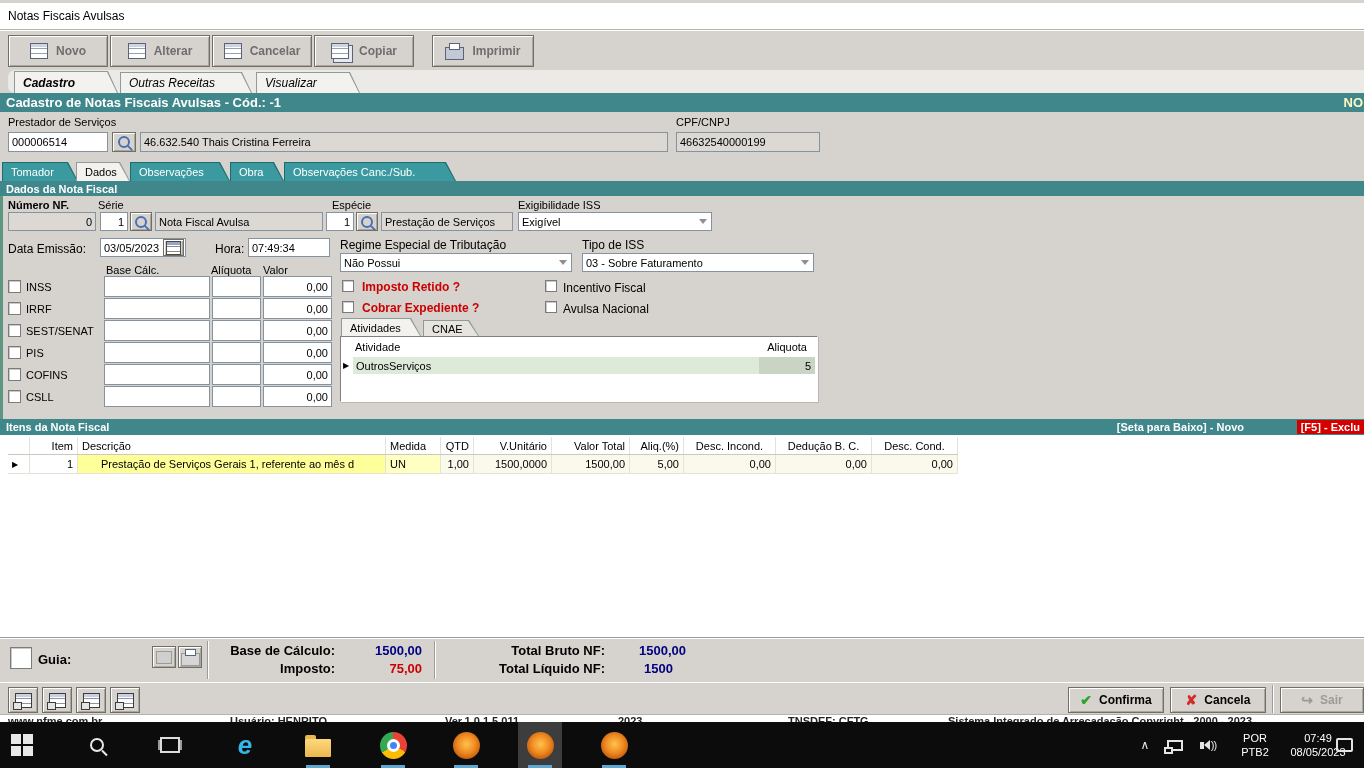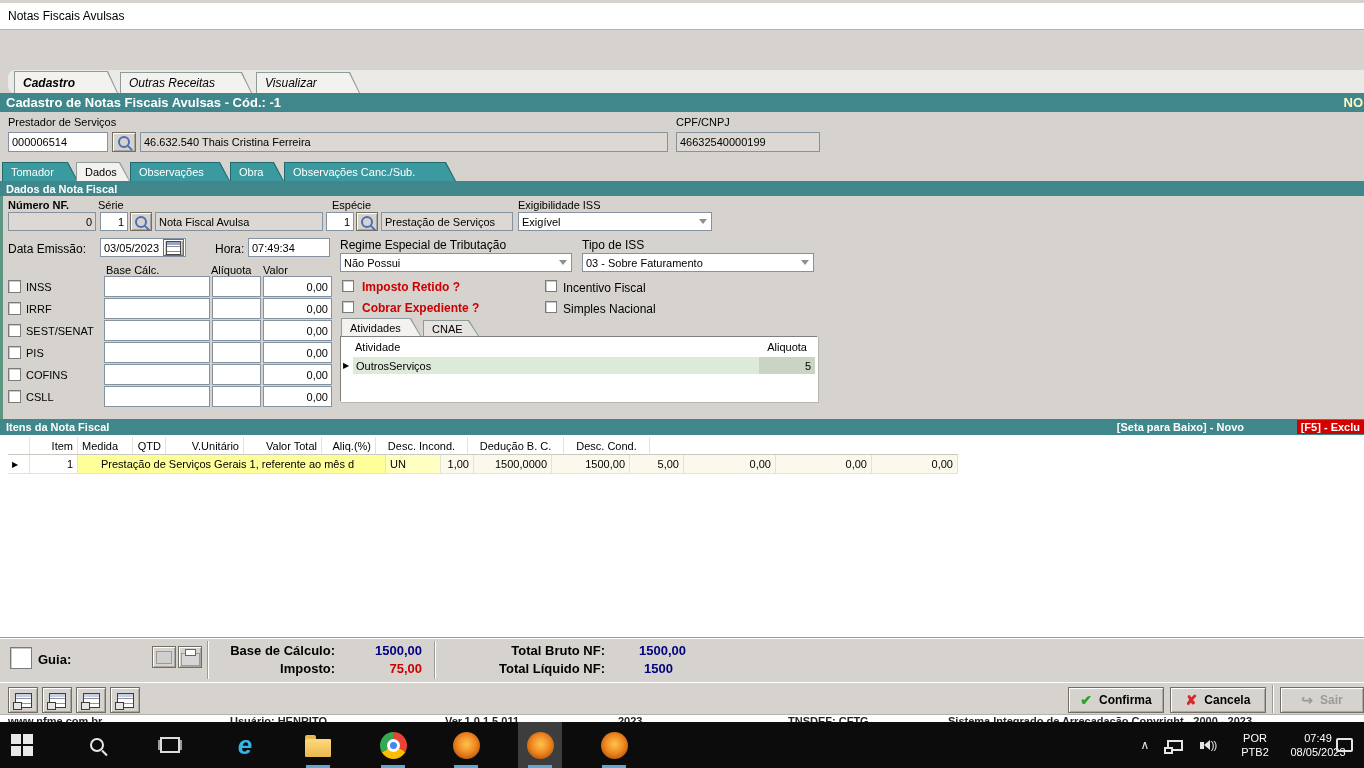--- a/index.html
+++ b/index.html
@@ -83,20 +83,42 @@
 </head>
 <body>
 
 <div id="screen">
 
   <div class="abs" style="left:0;top:0;width:1364px;height:3px;background:#d6d3ce;"></div>
   <div class="abs" style="left:0;top:3px;width:1364px;height:27px;background:#ffffff;border-bottom:1px solid #b5b2ac;display:flex;align-items:center;">
     <span class="lbl" style="margin-left:8px;font-size:12px;">Notas Fiscais Avulsas</span>
   </div>
 
+  <div class="abs" style="left:0;top:30px;width:1364px;height:40px;background:#d6d3ce;border-top:1px solid #fff;">
+    <div class="btn3d abs" style="left:8px;top:4px;width:100px;height:32px;gap:8px;">
+      <span class="doc"></span>
+      <span class="bold" style="color:#6e6e6e;font-size:12px;">Novo</span>
+    </div>
+    <div class="btn3d abs" style="left:110px;top:4px;width:100px;height:32px;gap:8px;">
+      <span class="doc"></span>
+      <span class="bold" style="color:#6e6e6e;font-size:12px;">Alterar</span>
+    </div>
+    <div class="btn3d abs" style="left:212px;top:4px;width:100px;height:32px;gap:8px;">
+      <span class="doc"></span>
+      <span class="bold" style="color:#6e6e6e;font-size:12px;">Cancelar</span>
+    </div>
+    <div class="btn3d abs" style="left:314px;top:4px;width:100px;height:32px;gap:10px;">
+      <span class="doc copy"></span>
+      <span class="bold" style="color:#6e6e6e;font-size:12px;">Copiar</span>
+    </div>
+    <div class="btn3d abs" style="left:432px;top:4px;width:102px;height:32px;gap:8px;">
+      <span class="printer"></span>
+      <span class="bold" style="color:#6e6e6e;font-size:12px;">Imprimir</span>
+    </div>
+  </div>
 
   <div class="abs" style="left:8px;top:70px;width:1364px;height:23px;background:#eceae6;border-radius:7px;">
     <div class="abs tab-skew tab-outer" style="left:6px;top:1px;width:104px;height:22px;">
       <div class="tab-inner" style="background:#f3f2ef;">
         <span style="font-style:italic;font-weight:bold;font-size:12px;">Cadastro</span>
       </div>
     </div>
     <div class="abs tab-skew tab-outer" style="left:112px;top:2px;width:132px;height:21px;">
       <div class="tab-inner" style="background:#f3f2ef;">
         <span style="font-style:italic;font-size:12px;">Outras Receitas</span>
@@ -241,21 +263,21 @@
     <div class="inp abs" style="left:212px;top:190px;width:49px;height:21px;"></div>
     <div class="inp right abs" style="left:263px;top:190px;width:69px;height:21px;">0,00</div>
 
     <div class="cb abs" style="left:342px;top:84px;width:12px;height:12px;"></div>
     <span class="abs lbl bold" style="left:362px;top:84px;color:#cc0000;font-size:12px;">Imposto Retido ?</span>
     <div class="cb abs" style="left:342px;top:105px;width:12px;height:12px;"></div>
     <span class="abs lbl bold" style="left:362px;top:105px;color:#cc0000;font-size:12px;">Cobrar Expediente ?</span>
     <div class="cb abs" style="left:545px;top:84px;width:12px;height:12px;"></div>
     <span class="abs lbl" style="left:563px;top:85px;font-size:12px;">Incentivo Fiscal</span>
     <div class="cb abs" style="left:545px;top:105px;width:12px;height:12px;"></div>
-    <span class="abs lbl" style="left:563px;top:106px;font-size:12px;">Simples Nacional</span>
+    <span class="abs lbl" style="left:563px;top:106px;font-size:12px;">Avulsa Nacional</span>
 
     <div class="abs tab-skew tab-outer" style="left:341px;top:122px;width:80px;height:18px;">
       <div class="tab-inner" style="background:#f3f2ef;">
         <span>Atividades</span>
       </div>
     </div>
     <div class="abs tab-skew tab-outer" style="left:423px;top:124px;width:56px;height:16px;">
       <div class="tab-inner" style="background:#e6e4df;">
         <span>CNAE</span>
       </div>
@@ -278,20 +300,21 @@
     <span style="position:absolute;right:120px;">[Seta para Baixo] - Novo</span>
     <span style="position:absolute;right:0;background:#d40000;padding:1px 4px;">[F5] - Exclu</span>
   </div>
 
   <div class="abs" style="left:0;top:435px;width:1364px;height:202px;background:#ffffff;">
     <div class="abs" style="left:8px;top:2px;width:950px;">
 
       <div style="display:flex;height:17px;border-bottom:1px solid #c9c9c0;">
         <div class="it-cell" style="width:22px;"></div>
         <div class="it-cell it-right it-hdr" style="width:48px;">Item</div>
+        <div class="it-cell it-hdr" style="width:308px;">Descrição</div>
         <div class="it-cell it-hdr" style="width:55px;">Medida</div>
         <div class="it-cell it-right it-hdr" style="width:33px;">QTD</div>
         <div class="it-cell it-right it-hdr" style="width:78px;">V.Unitário</div>
         <div class="it-cell it-right it-hdr" style="width:78px;">Valor Total</div>
         <div class="it-cell it-right it-hdr" style="width:54px;">Aliq.(%)</div>
         <div class="it-cell it-hdr red-col" style="width:92px;justify-content:center;">Desc. Incond.</div>
         <div class="it-cell it-hdr red-col" style="width:96px;justify-content:center;">Dedução B. C.</div>
         <div class="it-cell it-hdr red-col" style="width:86px;justify-content:center;">Desc. Cond.</div>
       </div>
 

